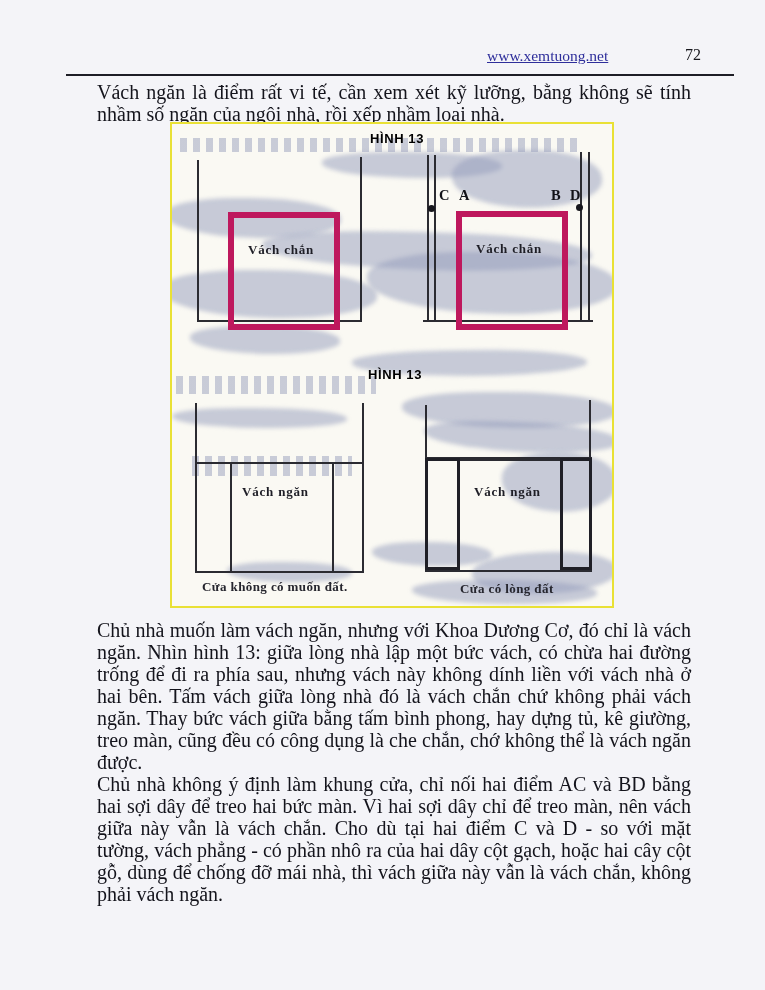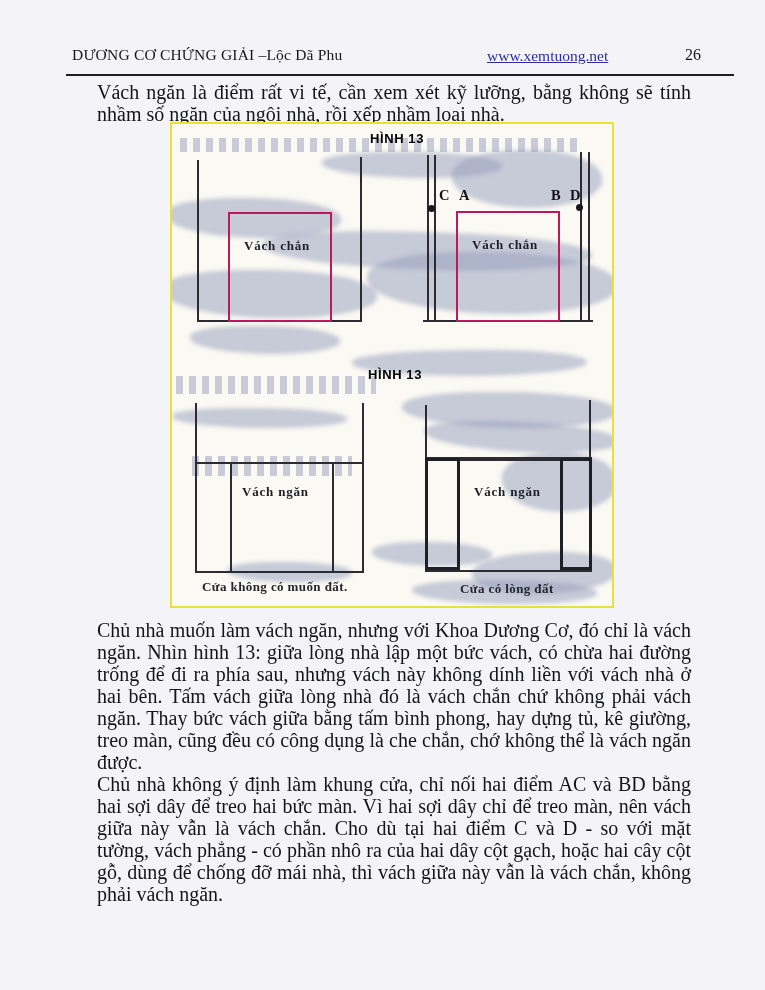--- a/index.html
+++ b/index.html
@@ -19,44 +19,43 @@
   .col{left:97px; width:594px;}
   .intro{top:81px;}
   .bodytext{top:619px;}
   .bodytext p{margin:0; text-align:justify;}
   
   .figure{
     left:170px; top:122px; width:440px; height:482px;
     border:2px solid #e9e135; background:#faf9f3; overflow:hidden;
   }
   .ln{position:absolute; background:#2b2b31;}
-  .rect{position:absolute; border:2px solid #be185d;}
+  .rect{position:absolute; border:6px solid #be185d;}
   .rect-thick{position:absolute; border:3px solid #1f1f26;}
   .fig-h{position:absolute; font-family:"Liberation Sans", sans-serif; font-weight:bold;
          font-size:13px; letter-spacing:.6px; color:#000000; text-align:center; width:150px;}
   .wall-label{position:absolute; font-weight:bold; font-size:13px; letter-spacing:.8px;
               color:#1e1e26; white-space:nowrap;}
   .pt-label{position:absolute; font-size:14.5px; color:#121218; font-weight:bold;}
   .dot{position:absolute; width:7px; height:7px; border-radius:50%; background:#17171d;}
   .caption{position:absolute; font-weight:bold; font-size:13px; letter-spacing:.4px;
            color:#26262e; white-space:nowrap;}
   
   .blob{position:absolute; display:block; background:rgba(148,156,188,.5);
         filter:blur(2px); border-radius:40% 55% 45% 60%;}
   .speckle{position:absolute; display:block; opacity:.55; filter:blur(.7px);
     background:repeating-linear-gradient(90deg, rgba(130,138,175,.75) 0 7px, transparent 7px 13px);}
 </style>
 </head>
 <body>
 
 <div class="page">
 
-  <div class="abs hd-title">DƯƠNG CƠ CHỨNG GIẢI –Lộc Dã Phu</div>
   <a class="abs hd-link" href="#">www.xemtuong.net</a>
-  <div class="abs hd-page">26</div>
+  <div class="abs hd-page">72</div>
   <div class="abs hd-rule"></div>
 
   <div class="abs col intro para">Vách ngăn là điểm rất vi tế, cần xem xét kỹ lưỡng, bằng không sẽ tính nhầm số ngăn của ngôi nhà, rồi xếp nhầm loại nhà.</div>
 
   <div class="abs figure">
 
     <i class="speckle" style="left:8px;top:14px;width:400px;height:14px;"></i>
     <i class="blob" style="left:150px;top:28px;width:180px;height:26px;"></i>
     <i class="blob" style="left:280px;top:26px;width:150px;height:58px;transform:rotate(-2deg);"></i>
     <i class="blob" style="left:-6px;top:74px;width:175px;height:40px;"></i>

